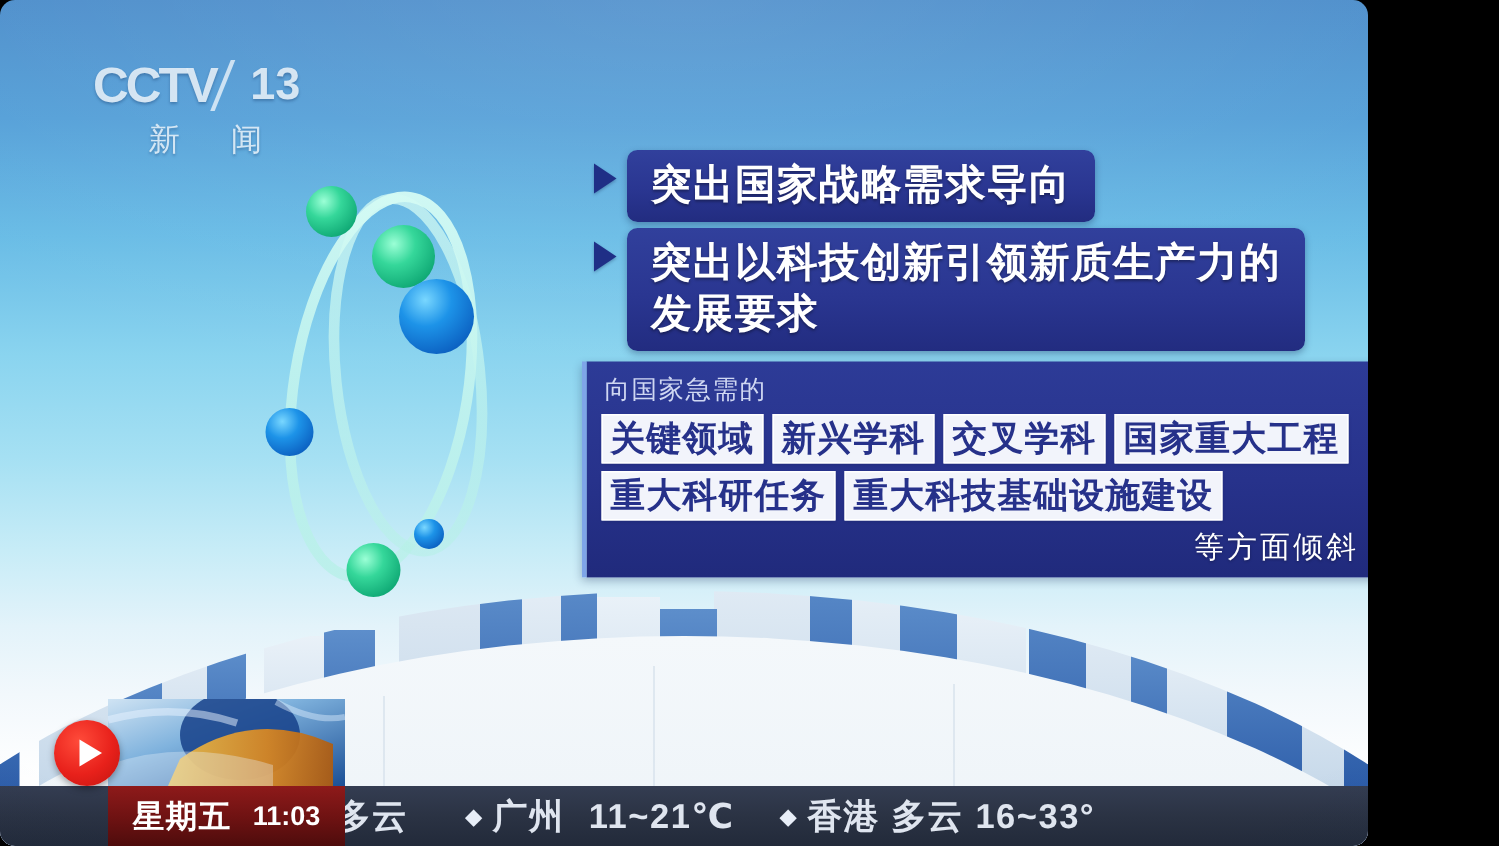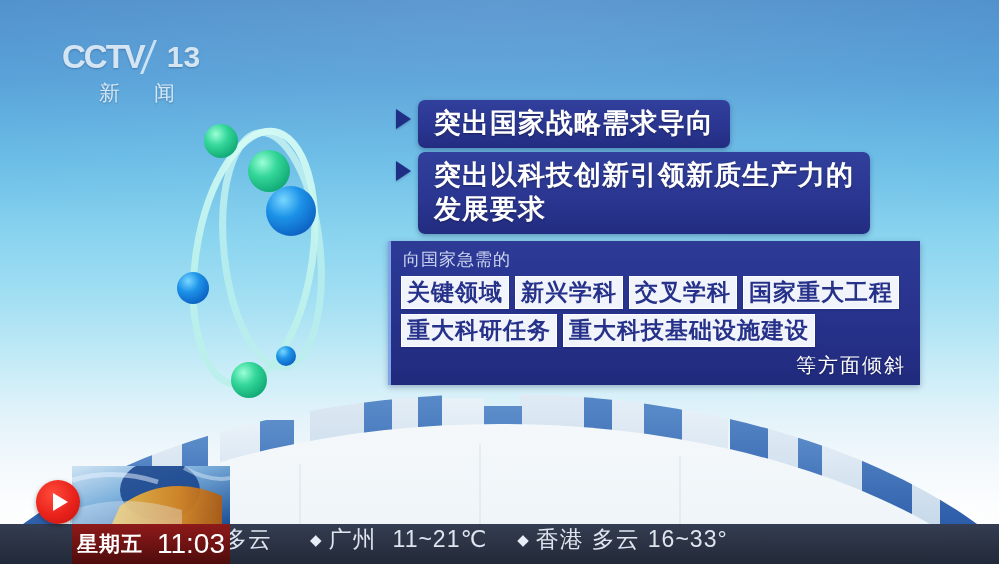--- a/index.html
+++ b/index.html
@@ -1,34 +1,35 @@
 <!DOCTYPE html>
 <html><head>
 <meta charset="utf-8">
 <style>
   html,body{margin:0;padding:0;background:#000;}
   body{font-family:"Liberation Sans","DejaVu Sans",sans-serif;}
 
   #screen{
     position:relative;
-    width:999px;height:564px;
+    width:912px;height:564px;
     overflow:hidden;
     background:
       radial-gradient(120% 80% at 50% 0%, rgba(255,255,255,0.10) 0%, rgba(255,255,255,0) 60%),
       linear-gradient(180deg,
         #4d8ecb 0%,
         #55a0d8 14%,
         #69bce6 28%,
         #8ad4ef 42%,
         #a5e0f3 54%,
         #c7ecf7 65%,
         #e3f3fa 74%,
         #f2f8fc 82%,
         #ffffff 92%,
         #ffffff 100%);
+    border-radius: 10px;
   }
   
   #vignette{
     position:absolute;inset:0;
     background:radial-gradient(130% 110% at 50% 45%, rgba(0,0,0,0) 55%, rgba(10,40,80,0.16) 100%);
     pointer-events:none;
   }
 
   
   #logo{position:absolute;left:62px;top:36px;width:160px;height:70px;opacity:.82;}
@@ -129,25 +130,25 @@
     background:linear-gradient(180deg,#343d52 0%,#2b3344 48%,#222a3a 100%);
     display:flex;align-items:center;overflow:hidden;
   }
   #daytime{
     position:absolute;left:72px;bottom:0;height:40px;width:158px;
     background:linear-gradient(180deg,#8e1a1a 0%,#6d1212 55%,#4e0c0c 100%);
     display:flex;align-items:center;justify-content:center;gap:14px;
     z-index:3;
   }
   #daytime .dw{color:#ffffff;font-size:21px;font-weight:bold;letter-spacing:1px;}
-  #daytime .dt{color:#ffffff;font-size:28px;font-weight:normal;letter-spacing:0px;}
+  #daytime .dt{color:#ffffff;font-size:18px;font-weight:bold;letter-spacing:0px;}
   #tickertext{
     position:absolute;left:230px;bottom:0;height:40px;right:0;
-    display:flex;align-items:flex-start;color:#dfe5ef;
-    font-size:23px;font-weight:normal;letter-spacing:1px;white-space:nowrap;
+    display:flex;align-items:center;color:#dfe5ef;
+    font-size:23px;font-weight:bold;letter-spacing:1px;white-space:nowrap;
     z-index:2;
   }
   #tickertext .seg{margin-right:30px;display:flex;align-items:center;}
   #tickertext .dia{color:#e8eef8;font-size:15px;margin-right:6px;}
   #tickertext .cut{margin-left:-6px;}
 
   
   #thumb{
     position:absolute;left:72px;bottom:40px;width:158px;height:58px;
     overflow:hidden;z-index:2;

